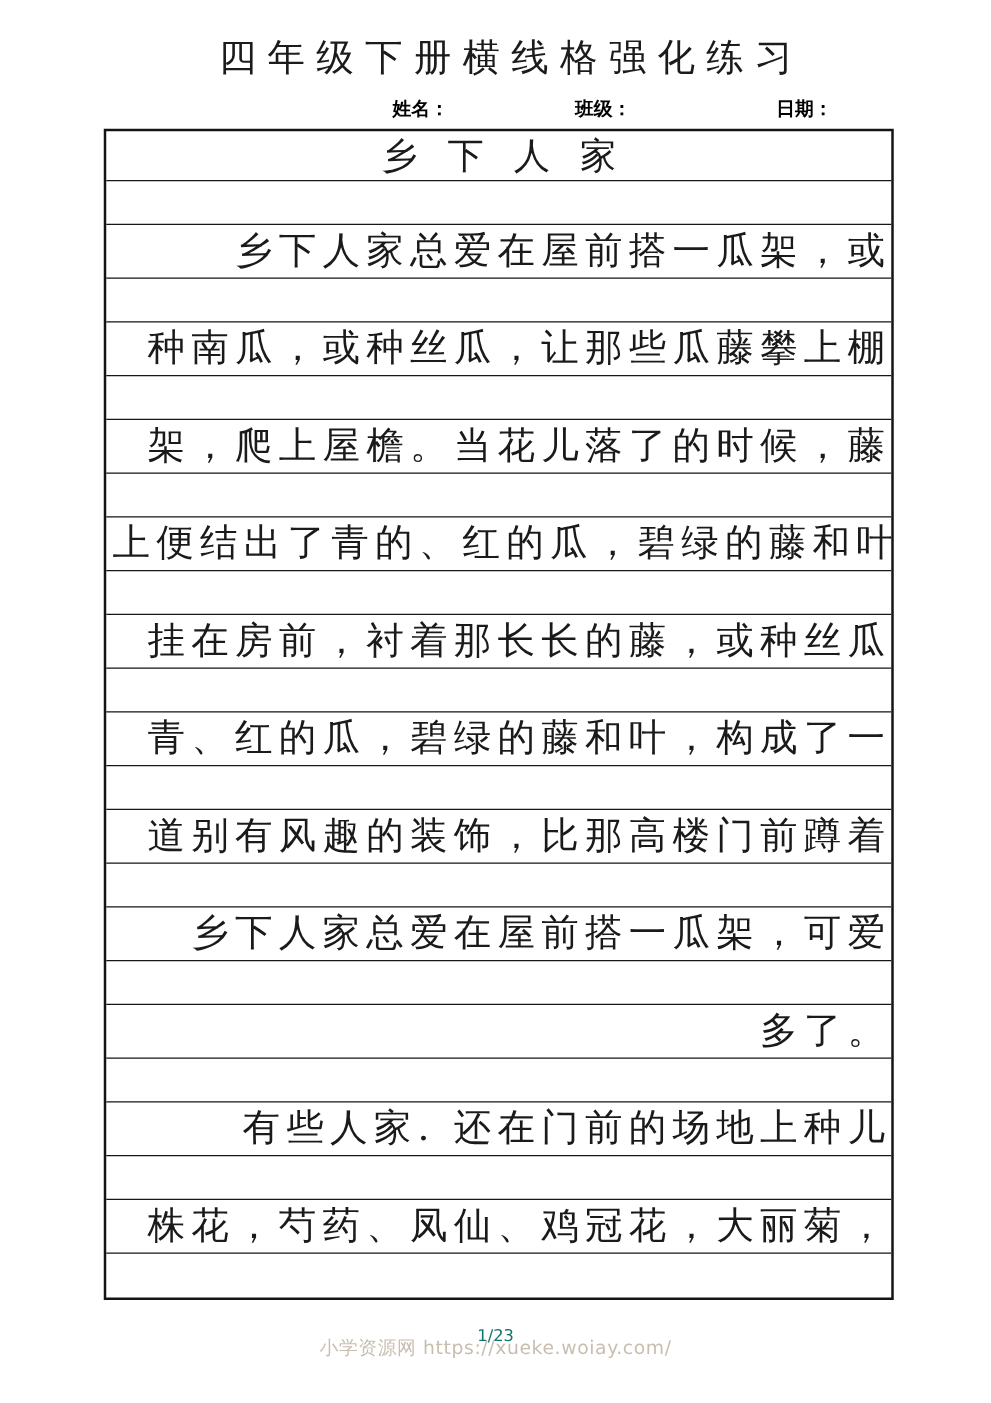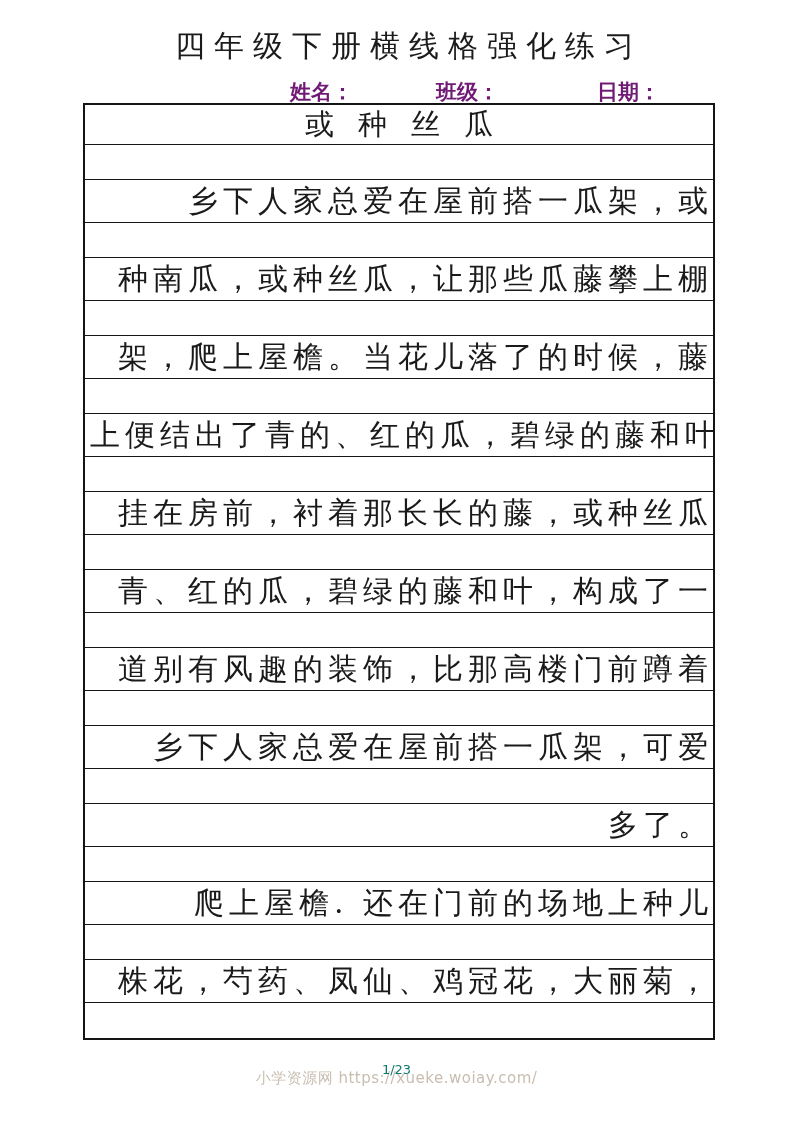--- a/index.html
+++ b/index.html
@@ -18,22 +18,23 @@
     font-family:"DejaVu Serif",serif;
     font-size:30px;font-weight:500;
     letter-spacing:9px;padding-left:25px;
     color:#1b1b1b;
     box-sizing:border-box;
   }
   .fields{position:absolute;left:0;top:78px;width:100%;height:24px;}
   .field-label{
     position:absolute;top:0;
     font-family:"Liberation Sans",sans-serif;
-    font-weight:bold;font-size:21px;color:#701a75;
+    font-weight:bold;font-size:15px;color:#000000;
     white-space:nowrap;
+    margin-left:24px;
   }
   .field-name{left:290px;}
   .field-class{left:436px;}
   .field-date{left:597px;}
   
   .sheet{
     position:absolute;left:83px;top:103px;
     width:632px;
     box-sizing:border-box;
     border:2px solid #141414;
@@ -82,41 +83,41 @@
 
   <div class="page-title">四年级下册横线格强化练习</div>
 
   <div class="fields">
     <span class="field-label field-name">姓名：</span>
     <span class="field-label field-class">班级：</span>
     <span class="field-label field-date">日期：</span>
   </div>
 
   <div class="sheet">
-    <div class="row r-title">或种丝瓜</div>
+    <div class="row r-title">乡下人家</div>
     <div class="row r-empty"></div>
     <div class="row r-text indent">乡下人家总爱在屋前搭一瓜架，或</div>
     <div class="row r-empty"></div>
     <div class="row r-text">种南瓜，或种丝瓜，让那些瓜藤攀上棚</div>
     <div class="row r-empty"></div>
     <div class="row r-text">架，爬上屋檐。当花儿落了的时候，藤</div>
     <div class="row r-empty"></div>
     <div class="row r-text">上便结出了青的、红的瓜，碧绿的藤和叶</div>
     <div class="row r-empty"></div>
     <div class="row r-text">挂在房前，衬着那长长的藤，或种丝瓜</div>
     <div class="row r-empty"></div>
     <div class="row r-text">青、红的瓜，碧绿的藤和叶，构成了一</div>
     <div class="row r-empty"></div>
     <div class="row r-text">道别有风趣的装饰，比那高楼门前蹲着</div>
     <div class="row r-empty"></div>
     <div class="row r-text">乡下人家总爱在屋前搭一瓜架，可爱</div>
     <div class="row r-empty"></div>
     <div class="row r-text">多了。</div>
     <div class="row r-empty"></div>
-    <div class="row r-text indent">爬上屋檐. 还在门前的场地上种儿</div>
+    <div class="row r-text indent">有些人家. 还在门前的场地上种儿</div>
     <div class="row r-empty"></div>
     <div class="row r-text">株花，芍药、凤仙、鸡冠花，大丽菊，</div>
     <div class="row r-empty"></div>
   </div>
 
   <div class="page-number">1/23</div>
   <div class="watermark">小学资源网 https://xueke.woiay.com/</div>
 
 </div>
 

